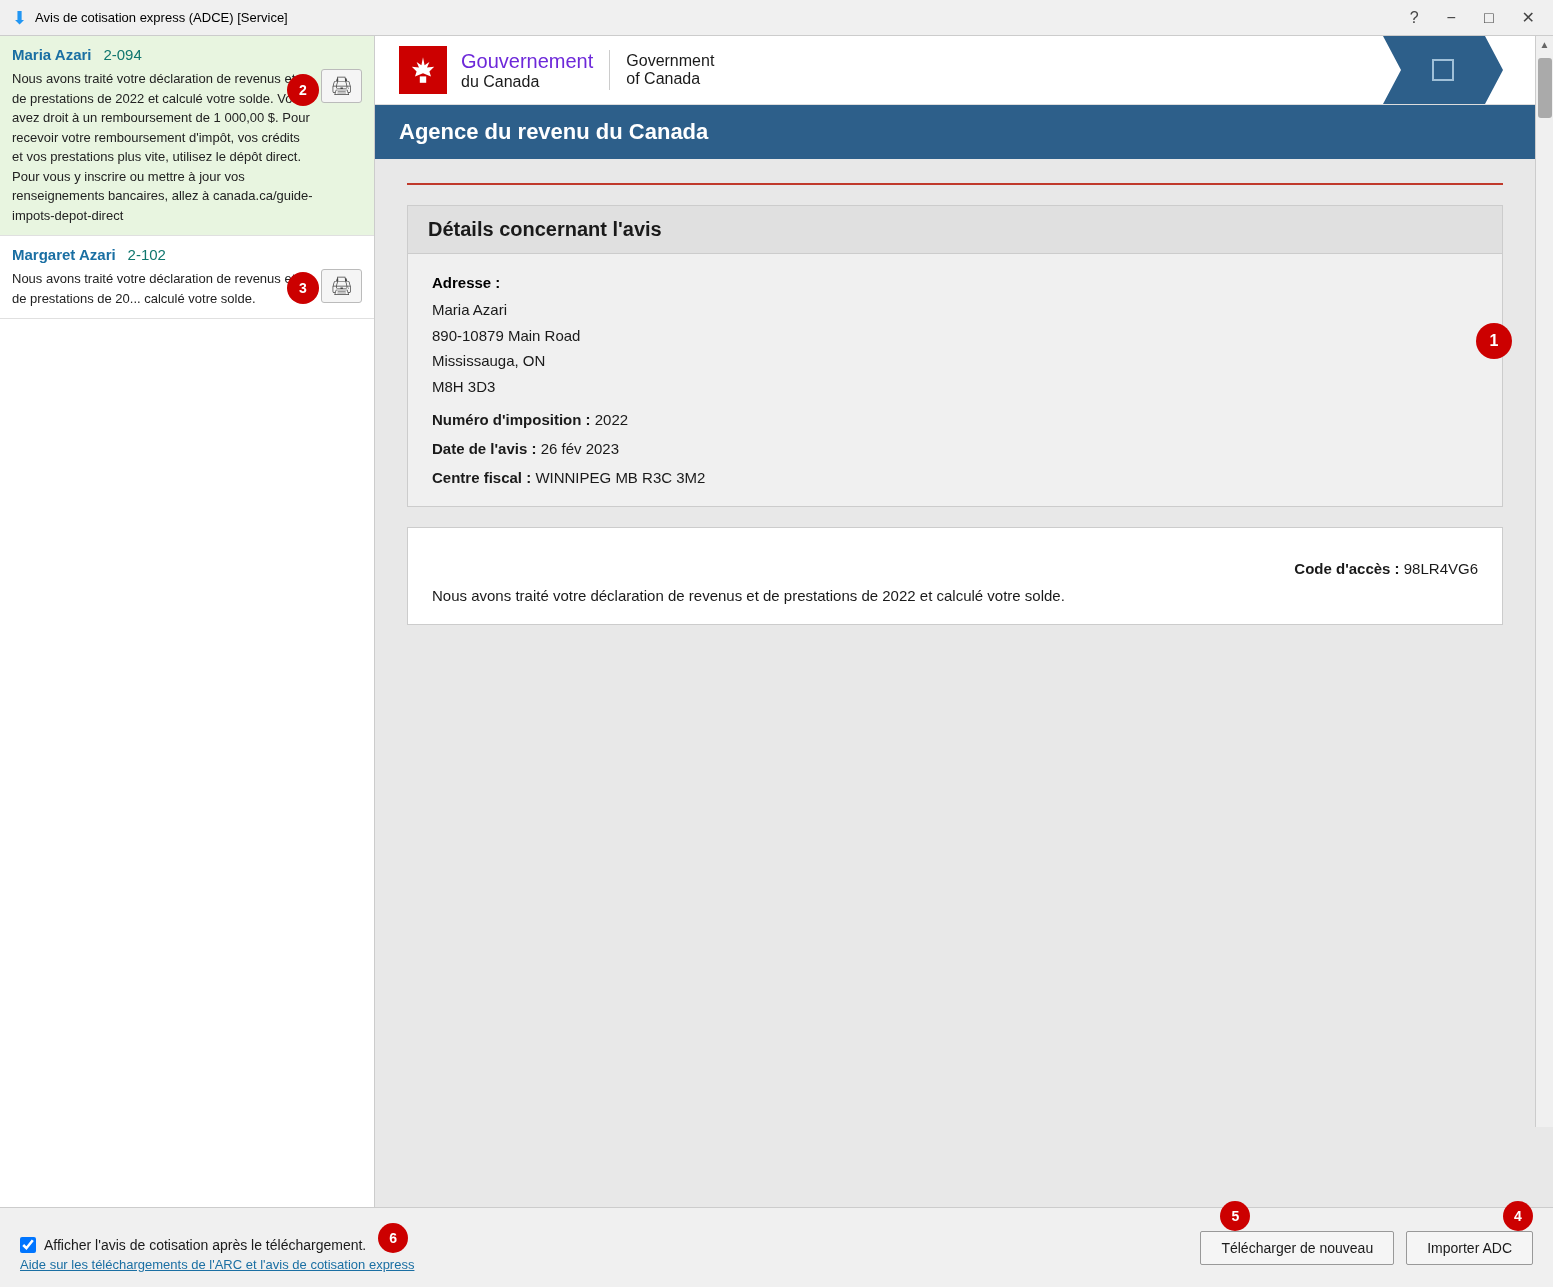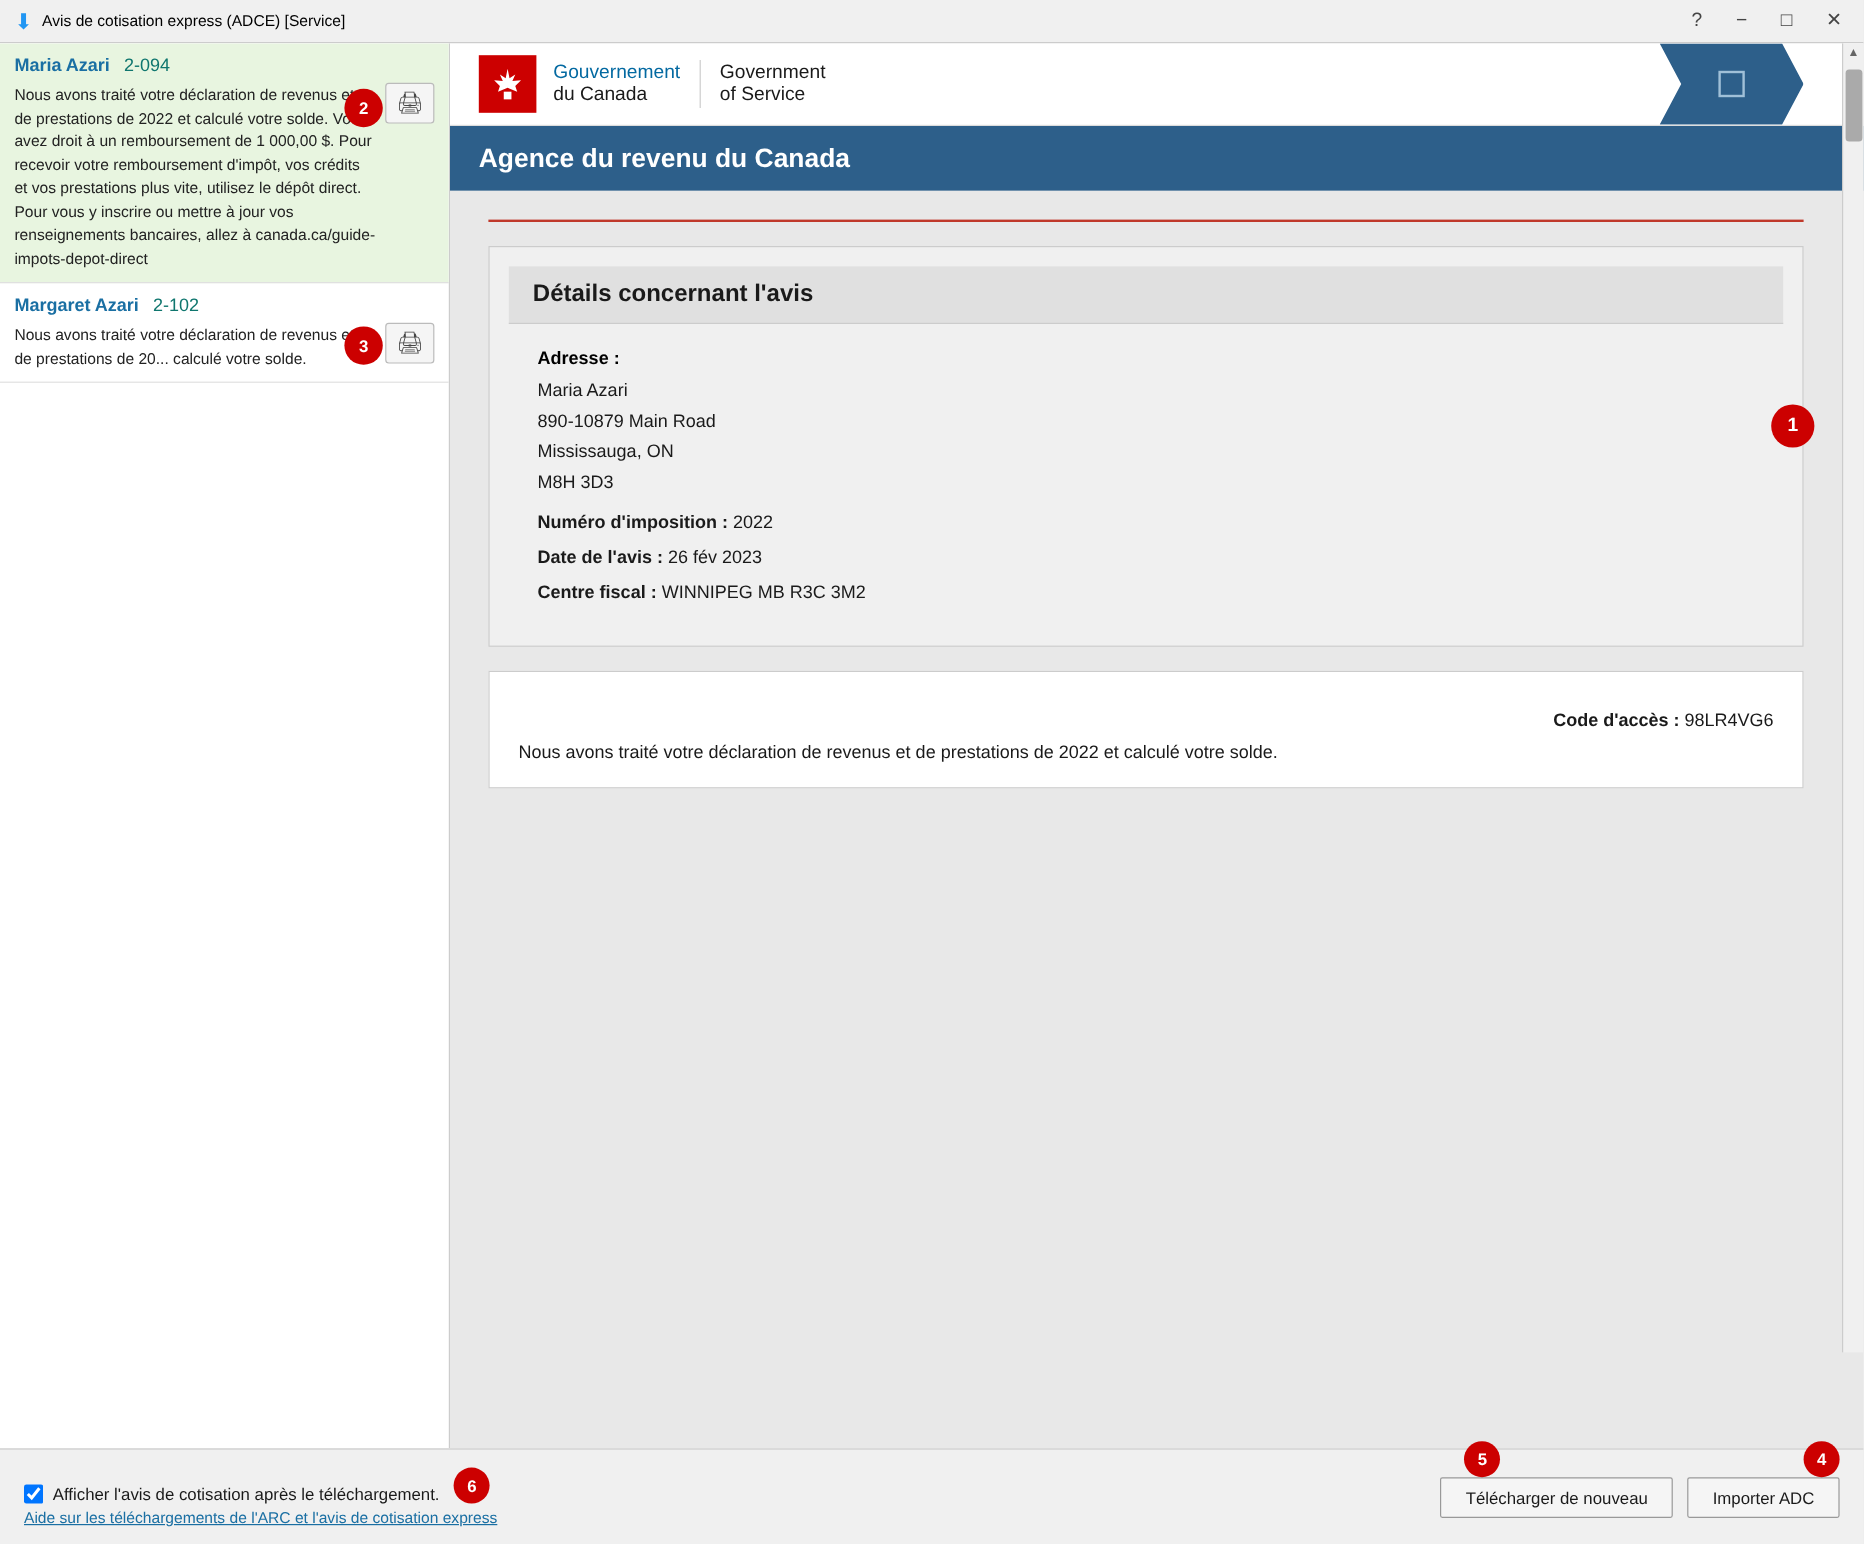--- a/index.html
+++ b/index.html
@@ -190,21 +190,21 @@
     }
     .doc-title-divider {
       height: 2px;
       background: #c0392b;
       margin-bottom: 20px;
     }
 
     .details-box {
       background: #f0f0f0;
       border: 1px solid #ccc;
-      padding: 16px;
+      padding: 0;
       margin-bottom: 20px;
     }
     .details-box-header {
       background: #e0e0e0;
       padding: 12px 20px;
       font-size: 20px;
       font-weight: bold;
       color: #1a1a1a;
       border-bottom: 1px solid #ccc;
     }
@@ -378,27 +378,27 @@
     <div class="gov-header" style="padding-right:130px;">
       <div class="gov-flag">
 
         <svg viewBox="0 0 40 40" width="36" height="36">
           <rect width="40" height="40" fill="#cc0000"></rect>
           <path d="M20 4 L22 14 L28 10 L25 17 L34 16 L28 22 L30 28 L20 24 L10 28 L12 22 L6 16 L15 17 L12 10 L18 14 Z" fill="white"></path>
           <rect x="16" y="28" width="8" height="8" fill="white"></rect>
         </svg>
       </div>
       <div>
-        <div style="font-size:16px; color:#0369a1;">Gouvernement</div>
+        <div style="font-size:20px; color:#6d28d9;">Gouvernement</div>
         <div style="font-size:16px; color:#1a1a1a;">du Canada</div>
       </div>
       <div class="gov-divider-vertical"></div>
       <div>
         <div style="font-size:16px; color:#1a1a1a;">Government</div>
-        <div style="font-size:16px; color:#1a1a1a;">of Service</div>
+        <div style="font-size:16px; color:#1a1a1a;">of Canada</div>
       </div>
 
       <div class="gov-nav-arrow">
         <div class="gov-nav-box"></div>
       </div>
     </div>
 
     <div class="arc-banner">
       <span>Agence du revenu du Canada</span>
     </div>

